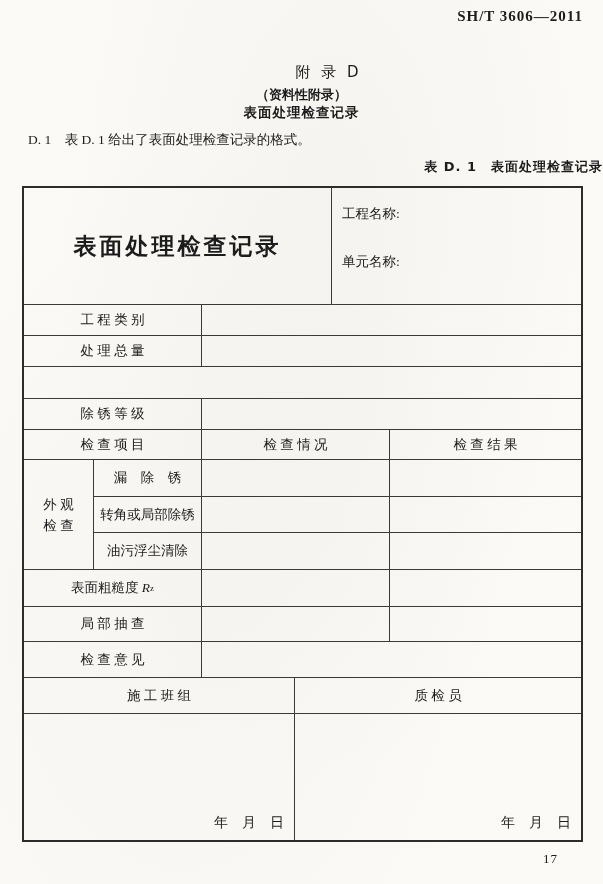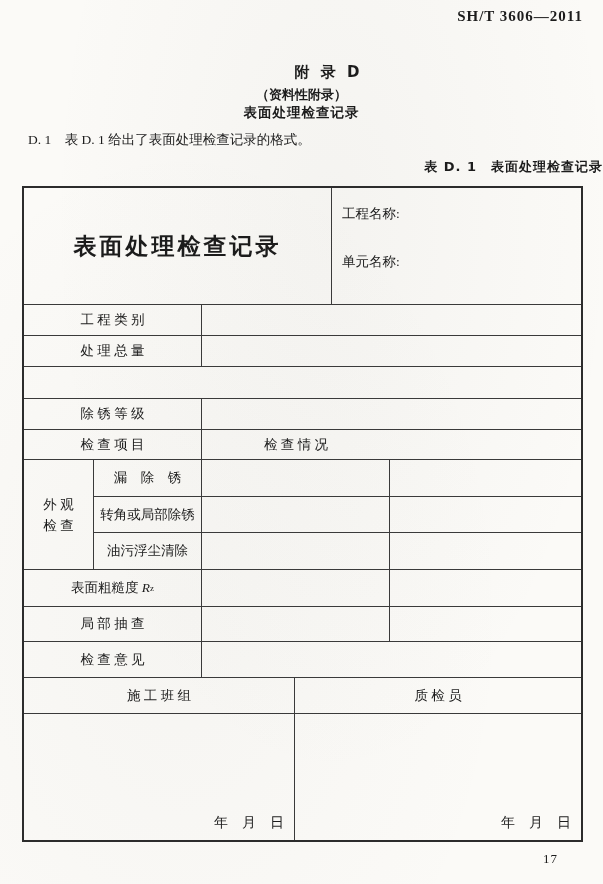--- a/index.html
+++ b/index.html
@@ -17,21 +17,21 @@
     color:#1c1c1c;
   }
   .std-code{
     position:absolute;top:8px;right:20px;
     font-weight:bold;font-size:15px;letter-spacing:1px;
     font-family:"Liberation Serif","DejaVu Serif",serif;
   }
   .h-appendix{
     position:absolute;top:63px;left:8px;right:0;text-align:center;
     font-family:"DejaVu Sans","Liberation Sans",sans-serif;
-    font-weight:bold;font-size:15px;letter-spacing:3px;padding-left:46px;
+    font-weight:normal;font-size:15px;letter-spacing:3px;padding-left:46px;
   }
   .h-type{
     position:absolute;top:86px;left:0;right:0;text-align:center;
     font-family:"DejaVu Sans","Liberation Sans",sans-serif;
     font-weight:bold;font-size:13px;
   }
   .h-subject{
     position:absolute;top:104px;left:0;right:0;text-align:center;
     font-family:"DejaVu Sans","Liberation Sans",sans-serif;
     font-weight:bold;font-size:13.5px;letter-spacing:1px;
@@ -128,20 +128,23 @@
       </div>
       <div class="cell c-flex"></div>
     </div>
 
     <div class="row" style="height:30px">
       <div class="cell c-label">
         <span>检 查 项 目</span>
       </div>
       <div class="cell c-situ">
         <span>检 查 情 况</span>
+      </div>
+      <div class="cell c-flex">
+        <span>检 查 结 果</span>
       </div>
     </div>
 
     <div class="row" style="height:110px">
       <div class="cell c-appear">
         <span>外 观</span>
         <span>检 查</span>
       </div>
       <div class="appear-sub">
         <div class="sub-row">

